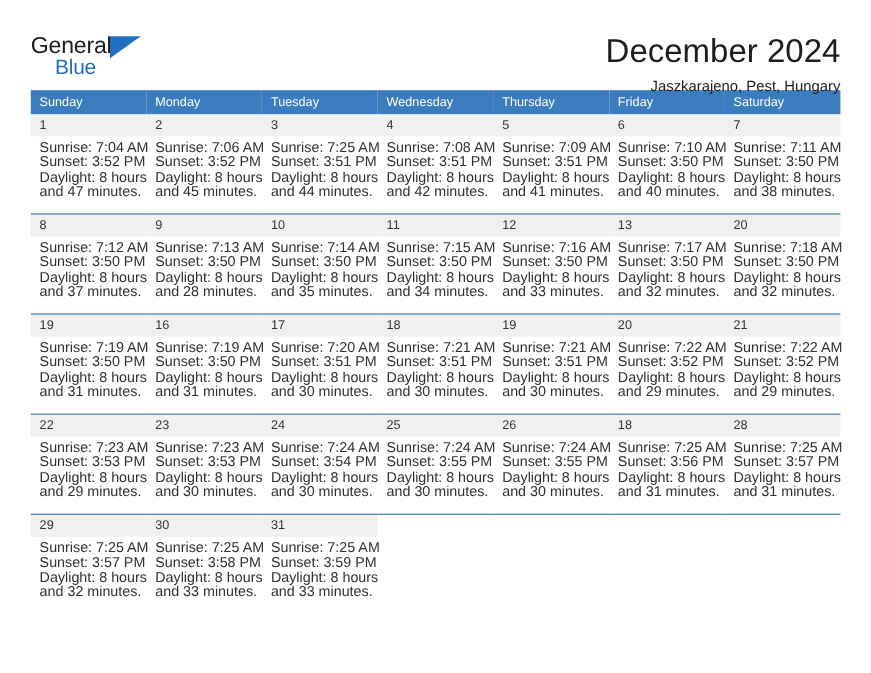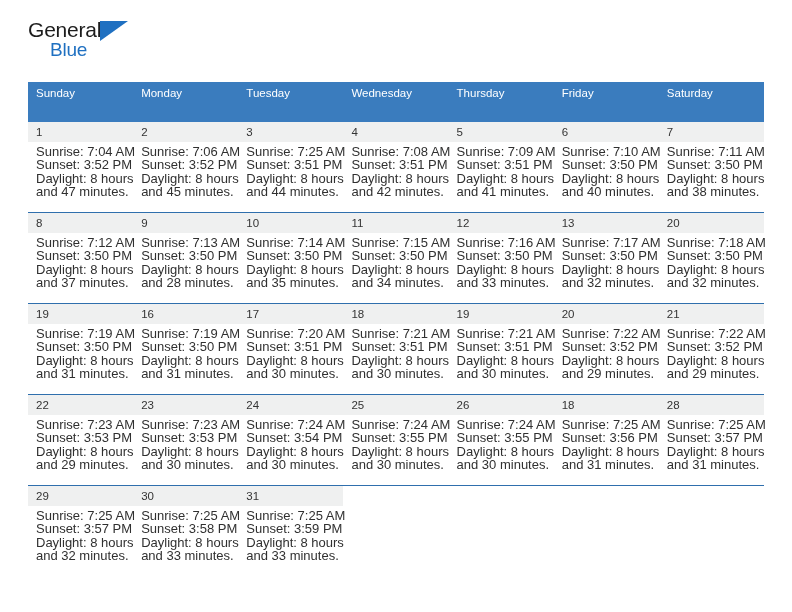--- a/index.html
+++ b/index.html
@@ -20,21 +20,21 @@
     height: 612px;
     box-sizing: border-box;
     padding: 0 28px;
   }
 
   
   .header {
     display: flex;
     align-items: flex-start;
     justify-content: space-between;
-    padding-top: 18px;
+    padding-top: 30px;
     height: 74px;
     box-sizing: border-box;
   }
   .brand {
     position: relative;
     width: 120px;
     height: 52px;
     flex: 0 0 auto;
   }
   .brand-general {
@@ -91,21 +91,21 @@
     border-collapse: collapse;
     table-layout: fixed;
     margin-top: 8px;
   }
   .calendar th {
     background: #3a7cbe;
     color: #ffffff;
     font-size: 11.5px;
     font-weight: normal;
     text-align: left;
-    padding: 5px 0 23px 8px;
+    padding: 5px 0 5px 8px;
     height: 20px;
     box-sizing: border-box;
     margin-left: 24px;
   }
   .week-row > td {
     padding: 0;
     vertical-align: top;
     border-top: 1px solid #2f6fad;
   }
   .first-week > td {
@@ -143,20 +143,24 @@
 <div class="page">
 
   <div class="header">
 
     <div class="brand">
       <span class="brand-general">General</span>
       <span class="brand-flag"></span>
       <span class="brand-blue">Blue</span>
     </div>
 
+    <div class="title-block">
+      <div class="month-title">December 2024</div>
+      <div class="location">Jaszkarajeno, Pest, Hungary</div>
+    </div>
 
   </div>
 
   <table class="calendar">
     <thead>
       <tr>
         <th>Sunday</th>
         <th>Monday</th>
         <th>Tuesday</th>
         <th>Wednesday</th>

